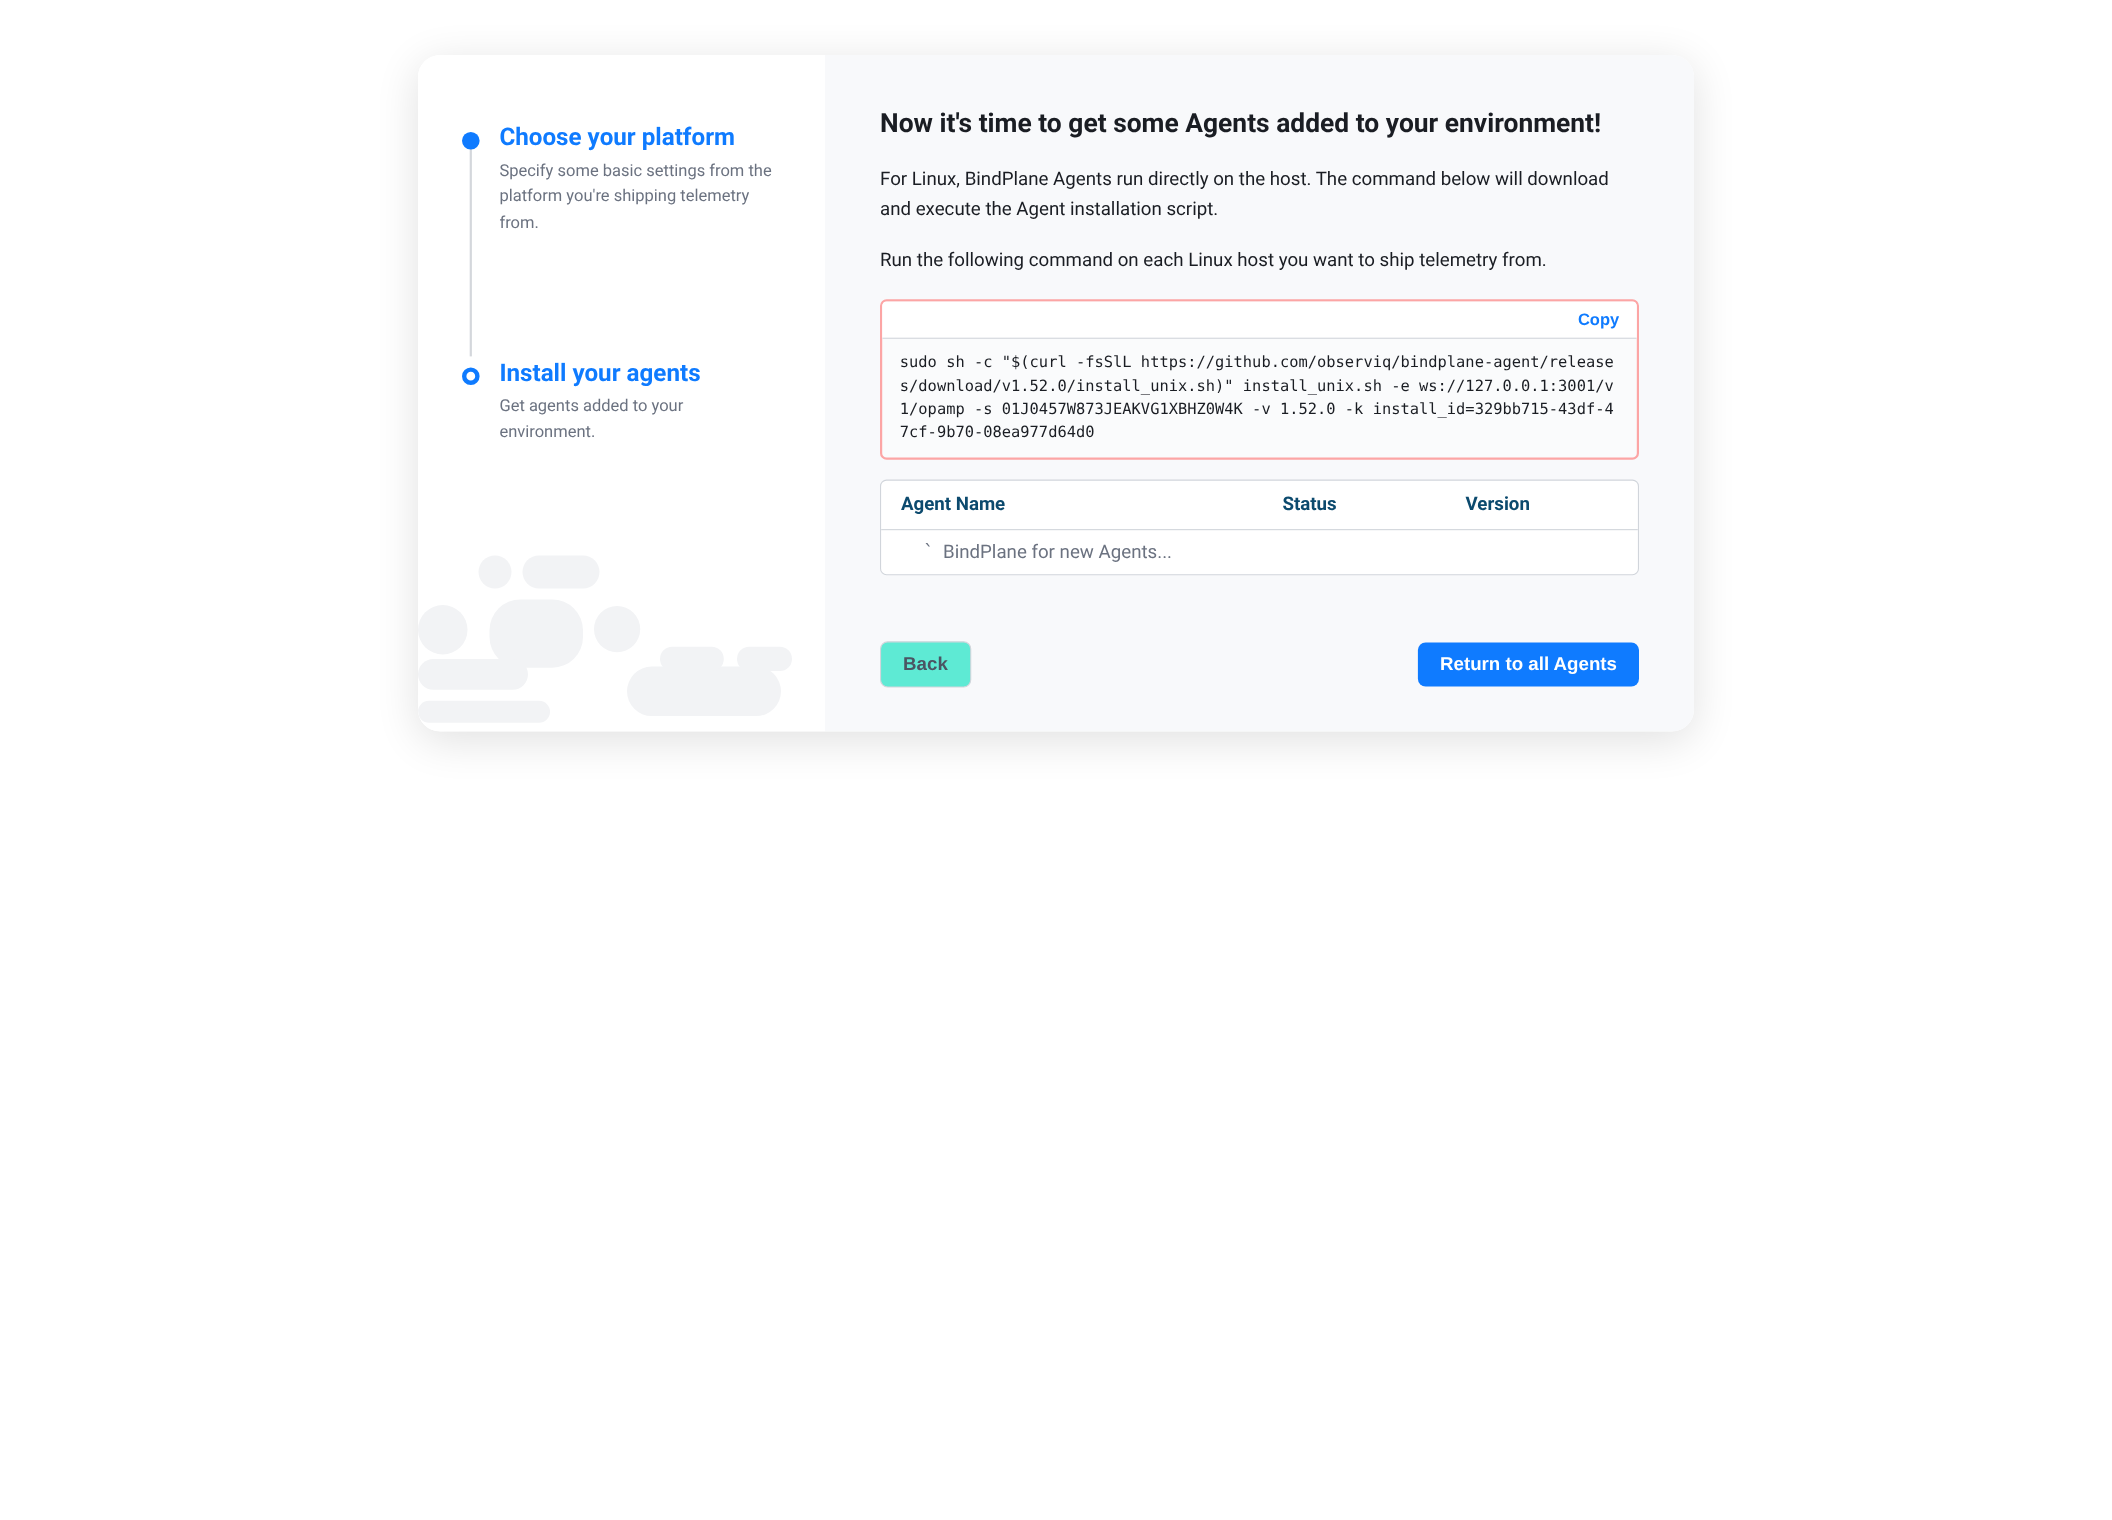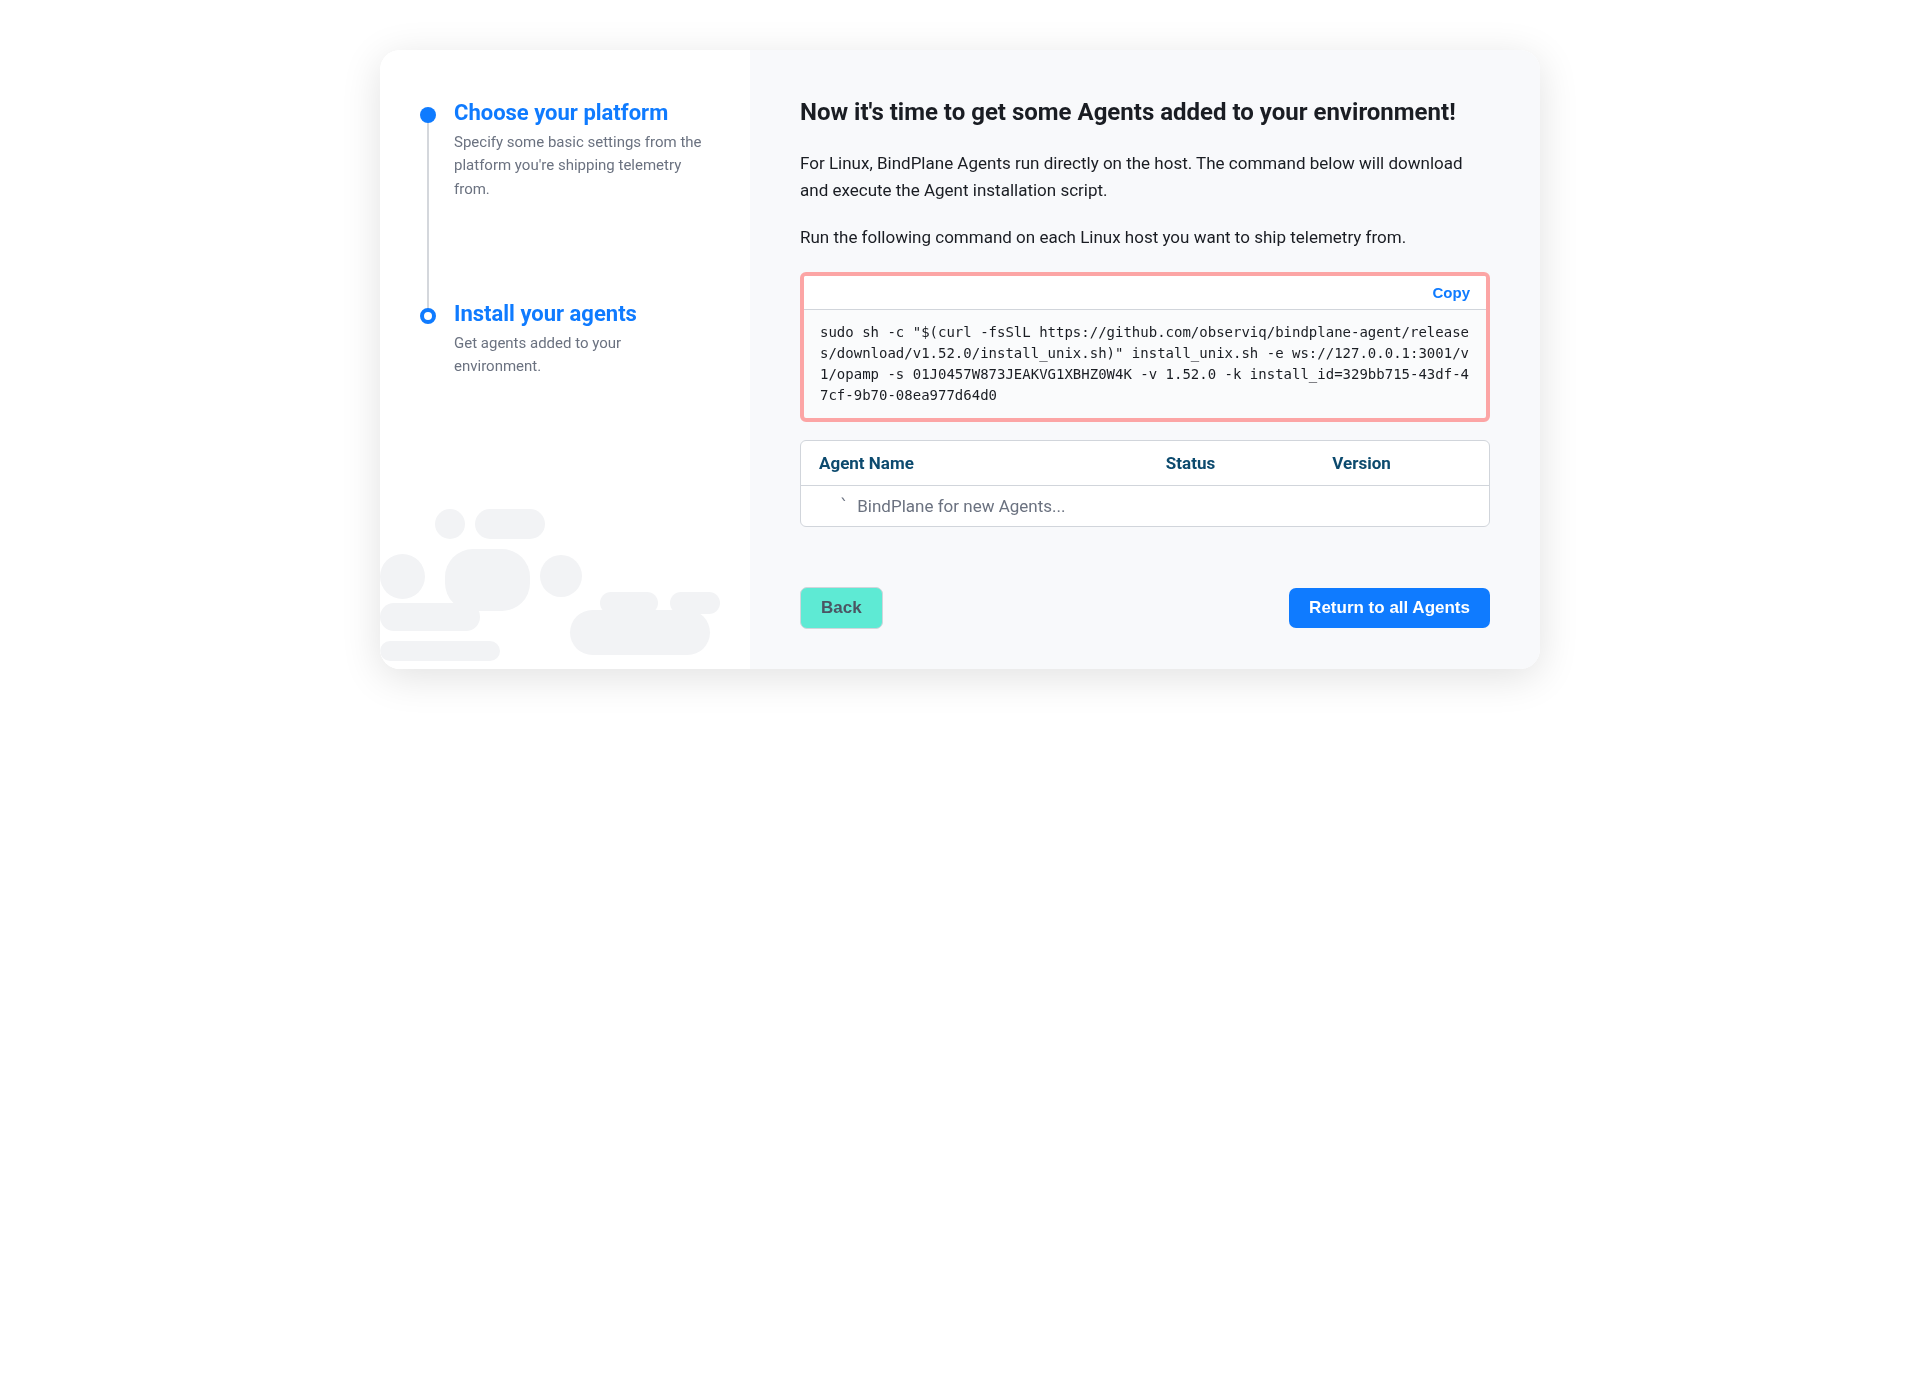--- a/index.html
+++ b/index.html
@@ -49,20 +49,21 @@
     .deco-shape {
       position: absolute;
       background: #f2f3f5;
       border-radius: 50px;
     }
     
     .step-item {
       display: flex;
       position: relative;
       padding-bottom: 100px;
+      margin-top: 13px;
     }
     
     .step-item:last-child {
       padding-bottom: 0;
     }
     
     .step-marker {
       width: 16px;
       height: 16px;
       border-radius: 50%;
@@ -125,21 +126,21 @@
     }
     
     .main-text {
       font-size: 17px;
       color: #1a1d23;
       line-height: 1.6;
       margin-bottom: 20px;
     }
     
     .code-block {
-      border: 4px solid #fca5a5;
+      border: 2px solid #fca5a5;
       border-radius: 6px;
       overflow: hidden;
       margin-bottom: 18px;
       background: #fafbfc;
     }
     
     .code-header {
       display: flex;
       justify-content: flex-end;
       padding: 8px 16px;

